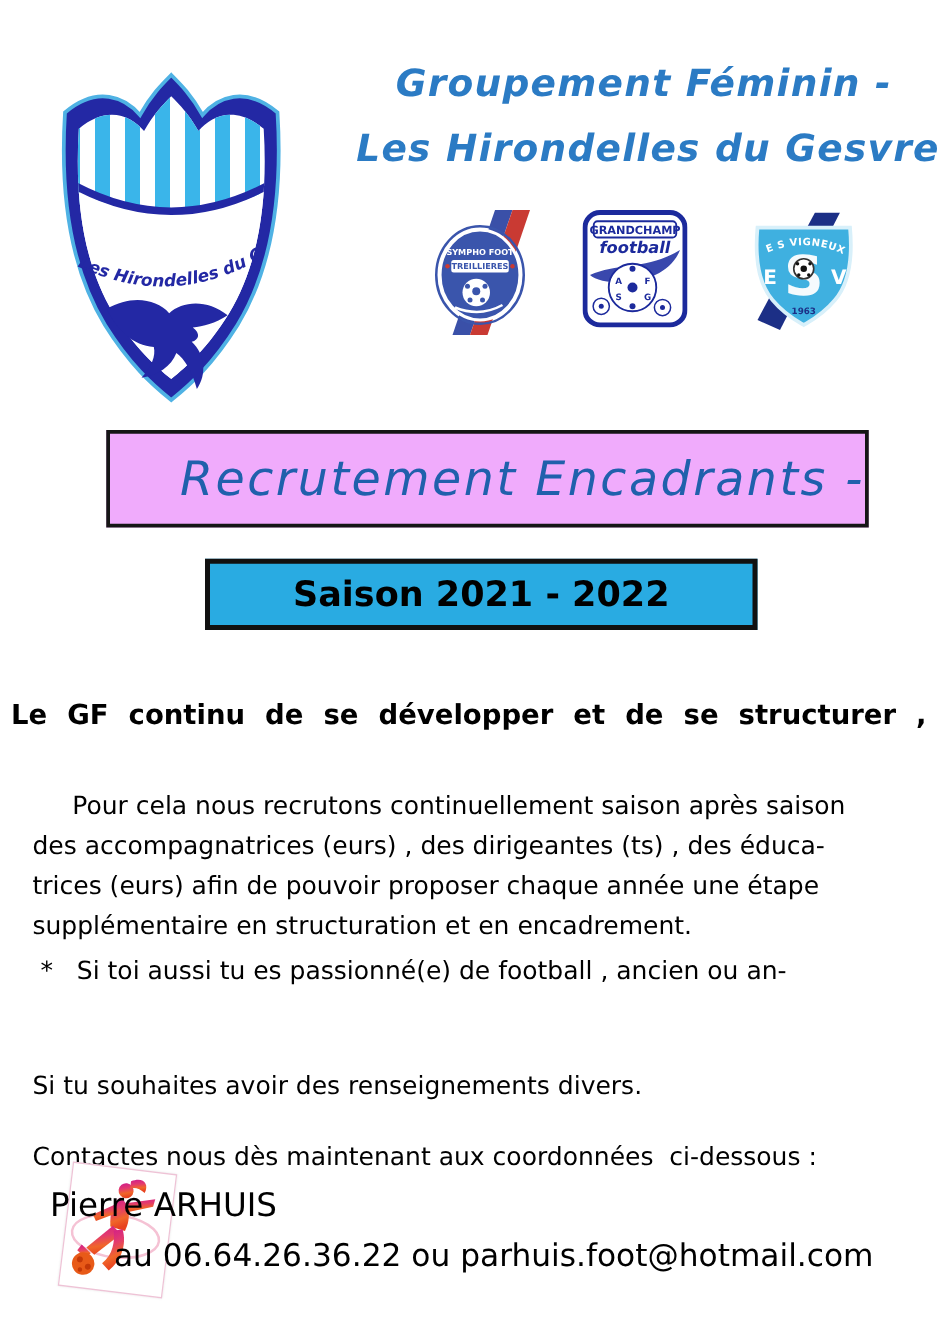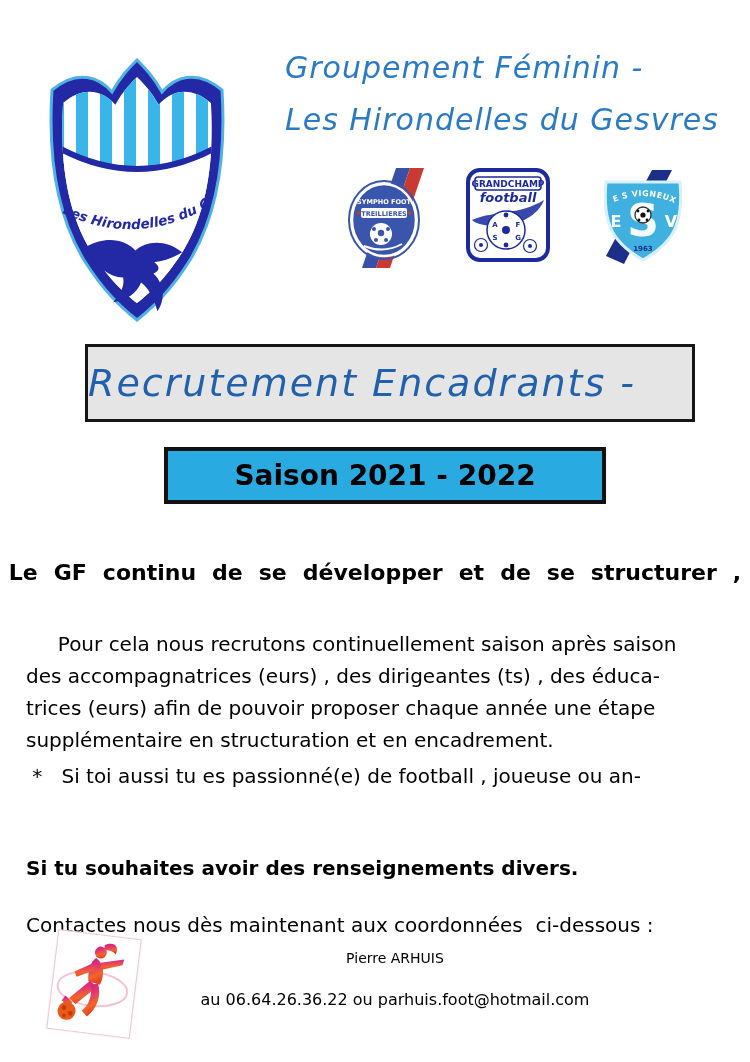--- a/index.html
+++ b/index.html
@@ -3,51 +3,51 @@
 <meta charset="utf-8">
 <style>
   html,body{margin:0;padding:0;}
   body{
     width:750px;height:1062px;background:#ffffff;position:relative;
     font-family:"DejaVu Sans", sans-serif;overflow:hidden;color:#000;
   }
   .abs{position:absolute;}
   
   .header-line{
-    left:285px;width:460px;text-align:left;
-    color:#2b7bc4;font-style:italic;font-weight:400;
+    left:285px;width:460px;text-align:center;
+    color:#2b7bc4;font-style:italic;font-weight:700;
     font-size:30px;letter-spacing:1px;white-space:nowrap;
   }
   .header-line1{top:50px;}
   .header-line2{top:102px;}
   
   .recruit-box{
     left:85px;top:344px;width:604px;height:72px;
-    border:3px solid #161616;background:#e5e5e5;
-    display:flex;align-items:center;justify-content:flex-start;
+    border:3px solid #161616;background:#f0abfc;
+    display:flex;align-items:center;justify-content:flex-end;
     font-size:38px;font-style:italic;color:#2060ac;letter-spacing:2px;white-space:nowrap;
   }
   .season-box{
     left:164px;top:447px;width:434px;height:49px;
     background:#29abe2;border:4px solid #111;
     display:flex;align-items:center;justify-content:center;
     font-size:28px;font-weight:bold;color:#000;white-space:nowrap;
   }
   .intro-line{
     left:0;top:560px;width:750px;text-align:center;
     font-weight:bold;font-size:22px;word-spacing:0.38em;white-space:nowrap;
   }
   .body-block{left:26px;width:716px;font-size:20px;line-height:32px;}
   .body-line{white-space:pre;}
   .para1{top:628px;}
   .para2{top:760px;}
-  .info1{top:852px;font-weight:bold;}
+  .info1{top:852px;}
   .info2{top:890px;margin-top:19px;}
-  .contact-name{left:40px;top:950px;width:710px;text-align:center;font-size:14px;white-space:nowrap;}
-  .contact-details{left:40px;top:990px;width:710px;text-align:center;font-size:16px;white-space:nowrap;}
+  .contact-name{left:40px;top:950px;width:710px;font-size:26px;white-space:nowrap;}
+  .contact-details{left:40px;top:990px;width:710px;text-align:center;font-size:25px;white-space:nowrap;}
   .initials{right:30px;top:1076px;font-size:10px;}
   .clipart-card{
     left:52px;top:934px;width:82px;height:98px;background:#fff;
     border:1px solid #eec3d6;transform:rotate(7deg);
     box-shadow:0 0 2px rgba(0,0,0,.10);
   }
   svg{display:block;}
 </style>
 </head>
 <body>
@@ -165,21 +165,21 @@
   <div class="abs body-block para1">
     <div class="body-line">     Pour cela nous recrutons continuellement saison après saison</div>
     <div class="body-line">des accompagnatrices (eurs) , des dirigeantes (ts) , des éduca-</div>
     <div class="body-line">trices (eurs) afin de pouvoir proposer chaque année une étape</div>
     <div class="body-line">supplémentaire en structuration et en encadrement.</div>
   </div>
 
   <div class="abs intro-line">Le GF continu de se développer et de se structurer ,</div>
 
   <div class="abs body-block para2">
-    <div class="body-line"> *   Si toi aussi tu es passionné(e) de football , joueuse ou an-</div>
+    <div class="body-line"> *   Si toi aussi tu es passionné(e) de football , ancien ou an-</div>
   </div>
 
   <div class="abs body-block info1 body-line">Si tu souhaites avoir des renseignements divers.</div>
   <div class="abs body-block info2 body-line">Contactes nous dès maintenant aux coordonnées  ci-dessous :</div>
 
   <div class="abs clipart-card">
     <svg width="80" height="96" viewBox="0 0 80 96">
       <defs>
         <linearGradient id="figGrad" x1="0" y1="0" x2="0.3" y2="1">
           <stop offset="0" stop-color="#cc1690"></stop>

